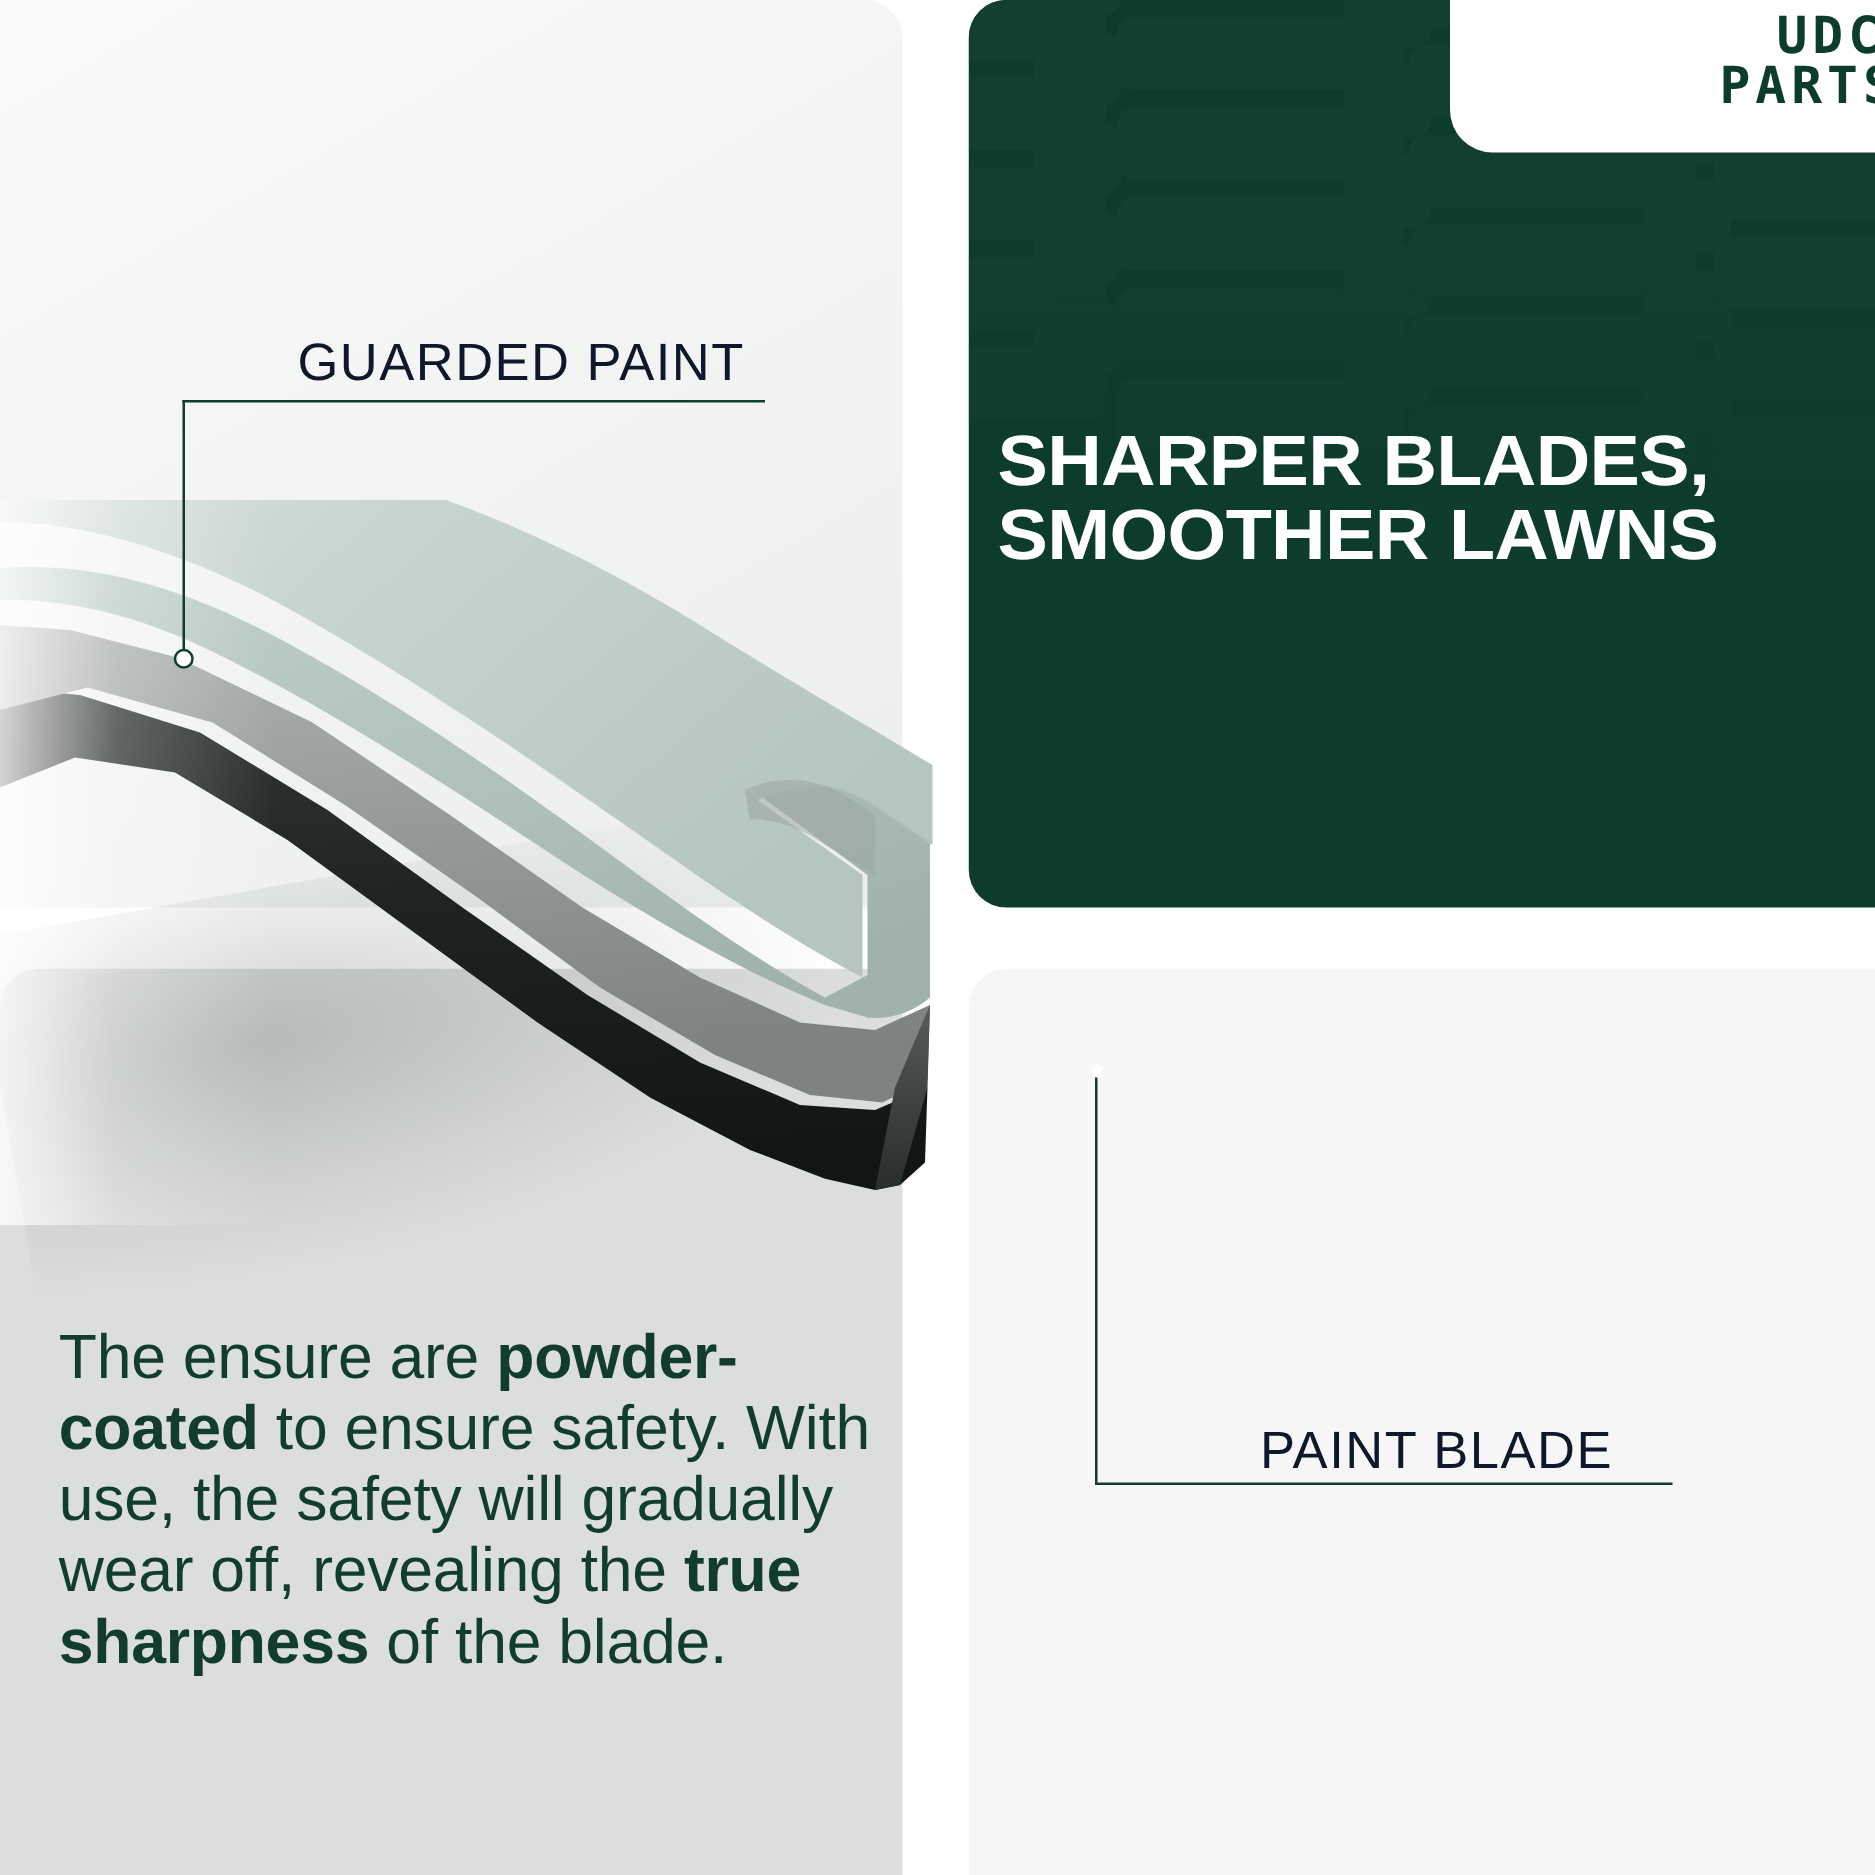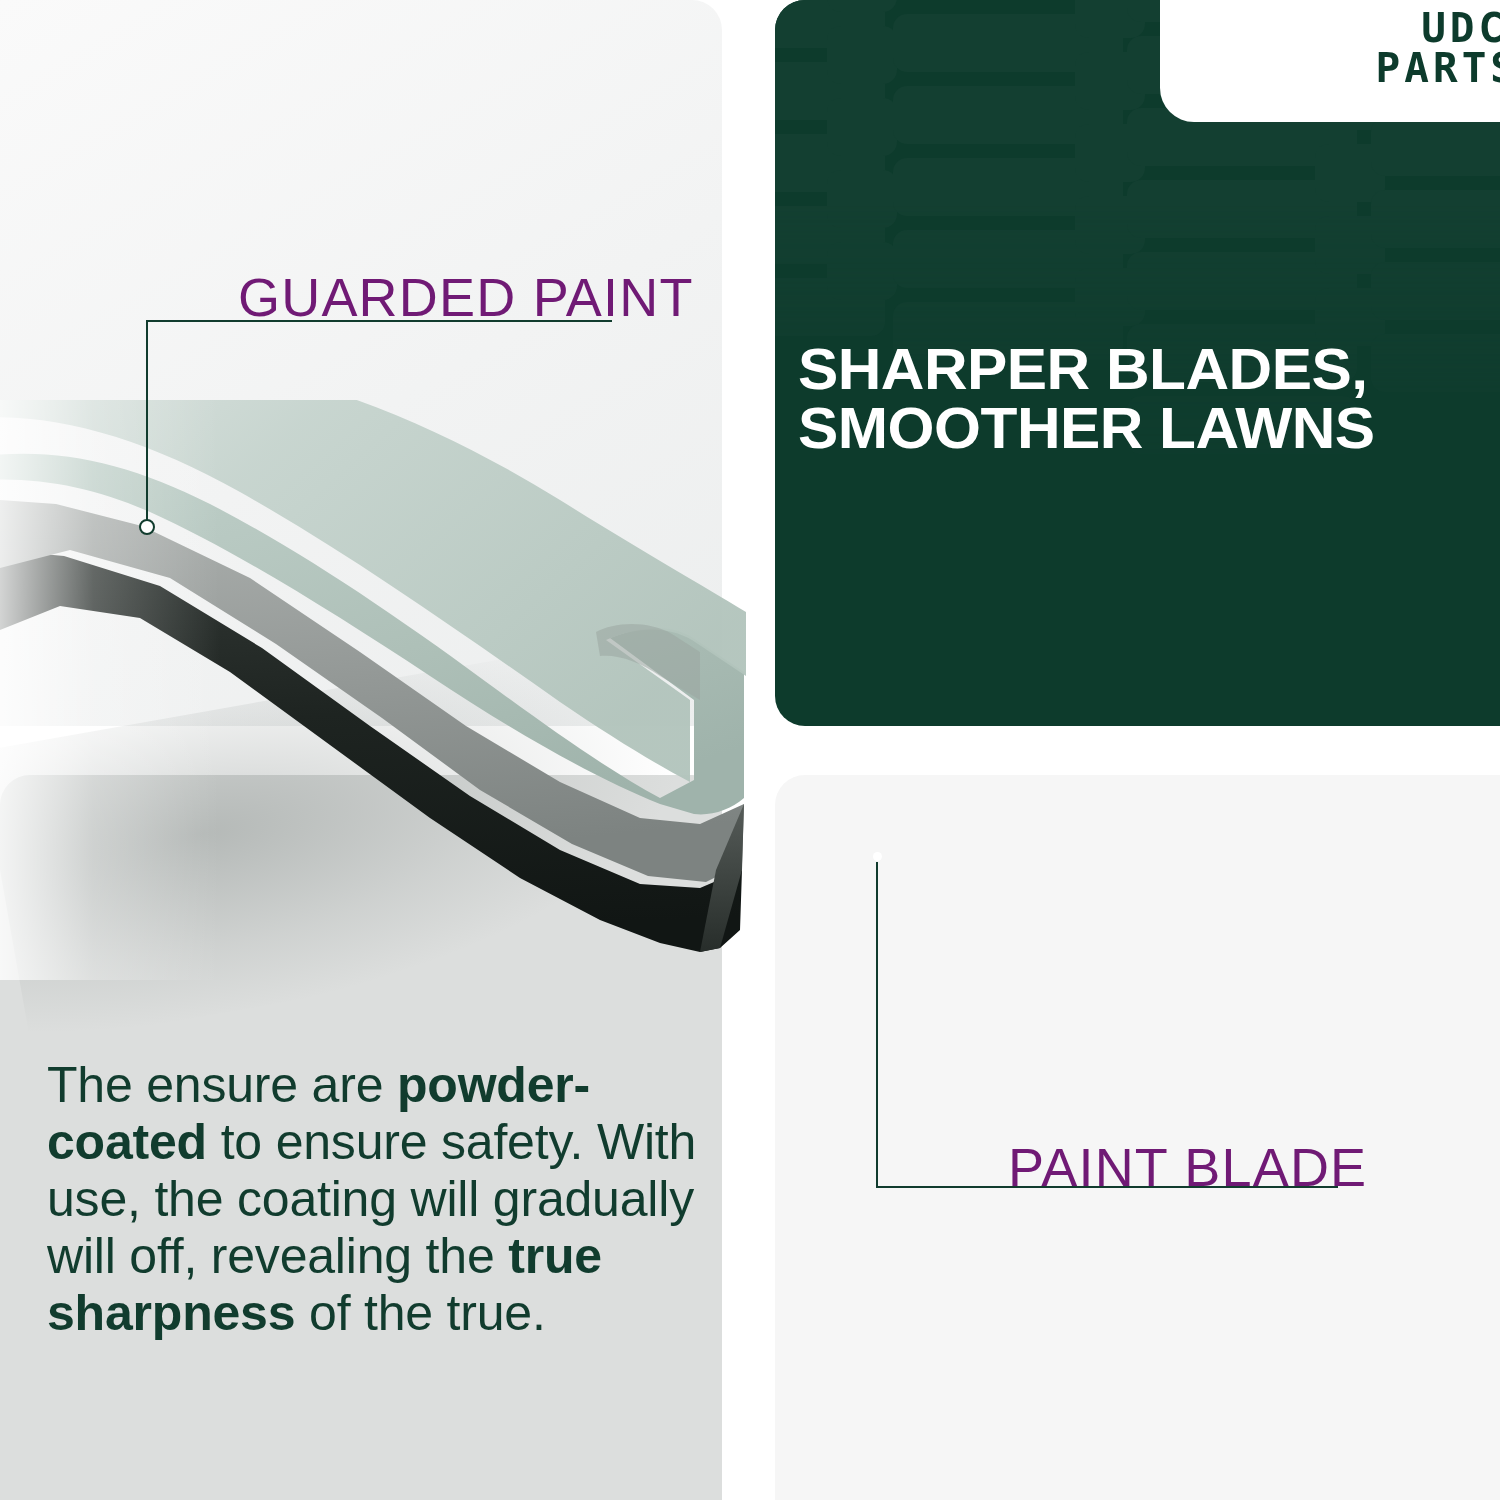--- a/index.html
+++ b/index.html
@@ -114,23 +114,23 @@
     font-family: "Liberation Sans Narrow", "Liberation Sans", sans-serif;
     font-size: 50px;
     line-height: 1.14;
     letter-spacing: -0.2px;
   }
   #body-copy b { font-weight: bold; }
 
   
   .callout-label {
     position: absolute;
-    color: #701a75;
+    color: #0f172a;
     font-family: "Liberation Sans", sans-serif;
-    font-size: 54px;
+    font-size: 42px;
     font-weight: normal;
     letter-spacing: 1.2px;
     white-space: nowrap;
   }
   .leader {
     position: absolute;
     background: #113c2e;
   }
   .leader-h { height: 2px; }
   .leader-v { width: 2px; }
@@ -323,15 +323,15 @@
   <div class="callout-label" style="left:238px; top:266px;">GUARDED PAINT</div>
   <div class="leader leader-h" style="left:146px; top:320px; width:466px;"></div>
   <div class="leader leader-v" style="left:146px; top:320px; height:208px;"></div>
   <div class="dot-ring" style="left:139px; top:519px;"></div>
 
   <div class="dot-solid" style="left:873px; top:852px;"></div>
   <div class="leader leader-v" style="left:876px; top:862px; height:326px;"></div>
   <div class="leader leader-h" style="left:876px; top:1186px; width:462px;"></div>
   <div class="callout-label" style="left:1008px; top:1136px;">PAINT BLADE</div>
 
-  <p id="body-copy"><span>The ensure are </span><b>powder-coated</b><span> to ensure safety. With use, the coating will gradually will off, revealing the </span><b>true sharpness</b><span> of the true.</span></p>
+  <p id="body-copy"><span>The ensure are </span><b>powder-coated</b><span> to ensure safety. With use, the safety will gradually wear off, revealing the </span><b>true sharpness</b><span> of the blade.</span></p>
 
 </div>
 
 </body></html>

